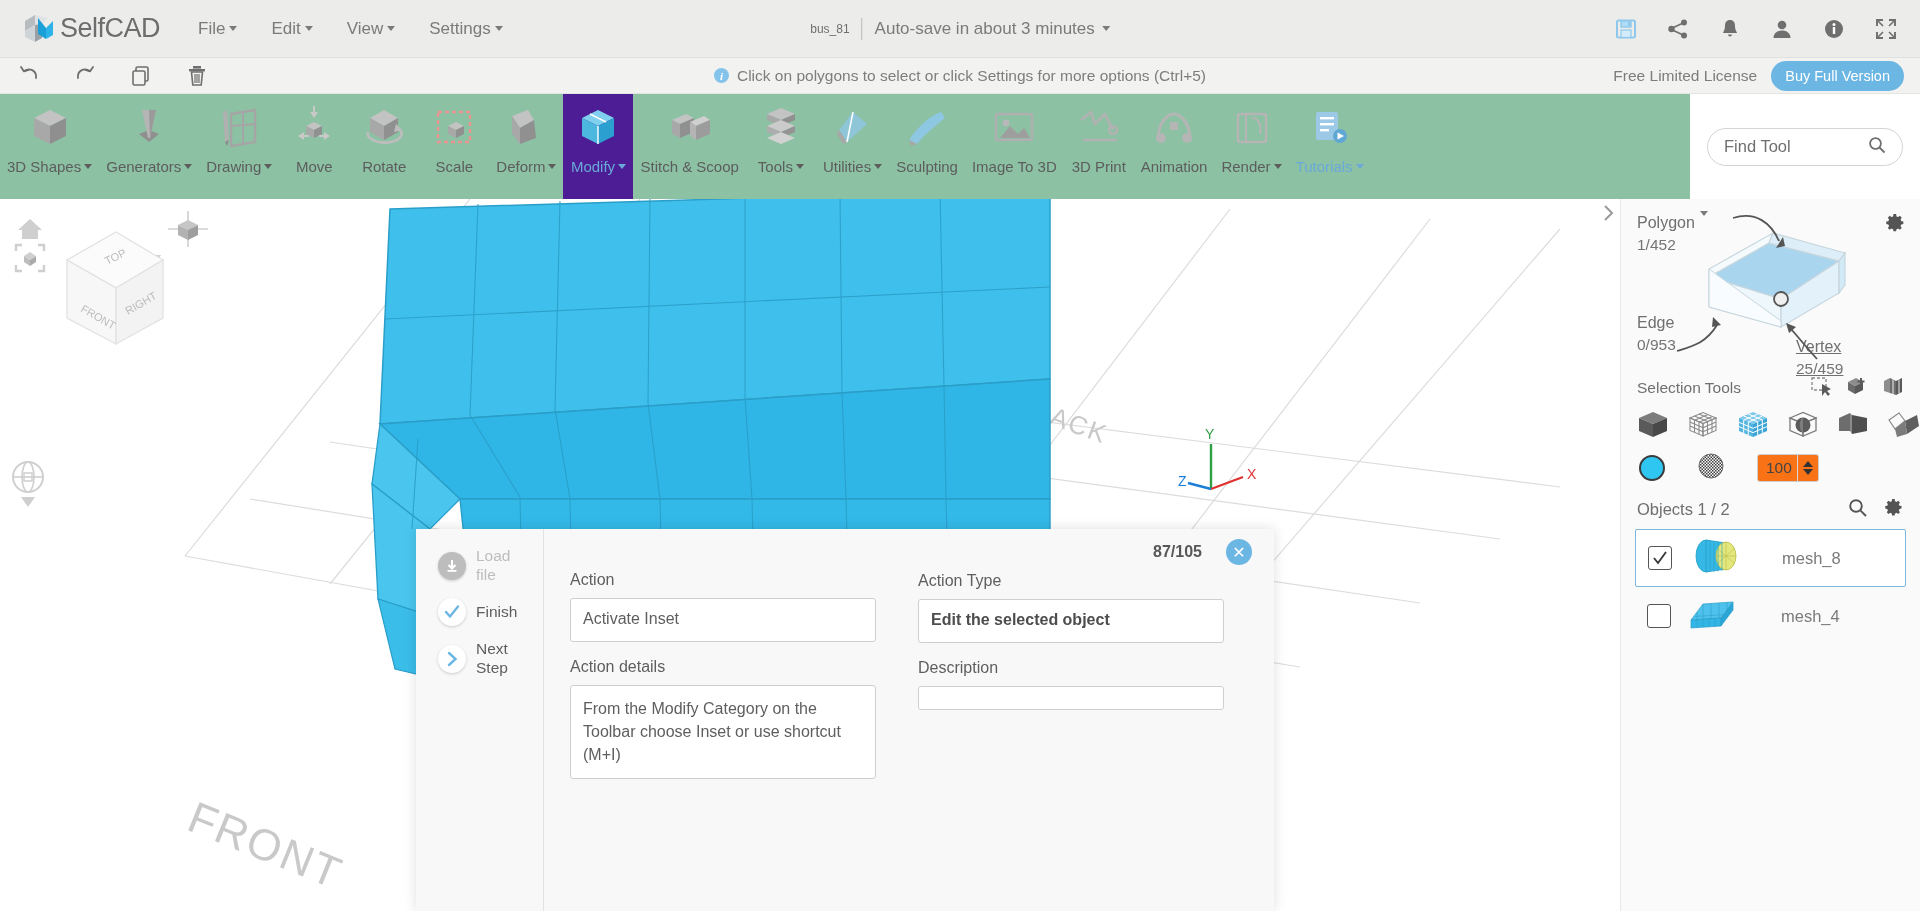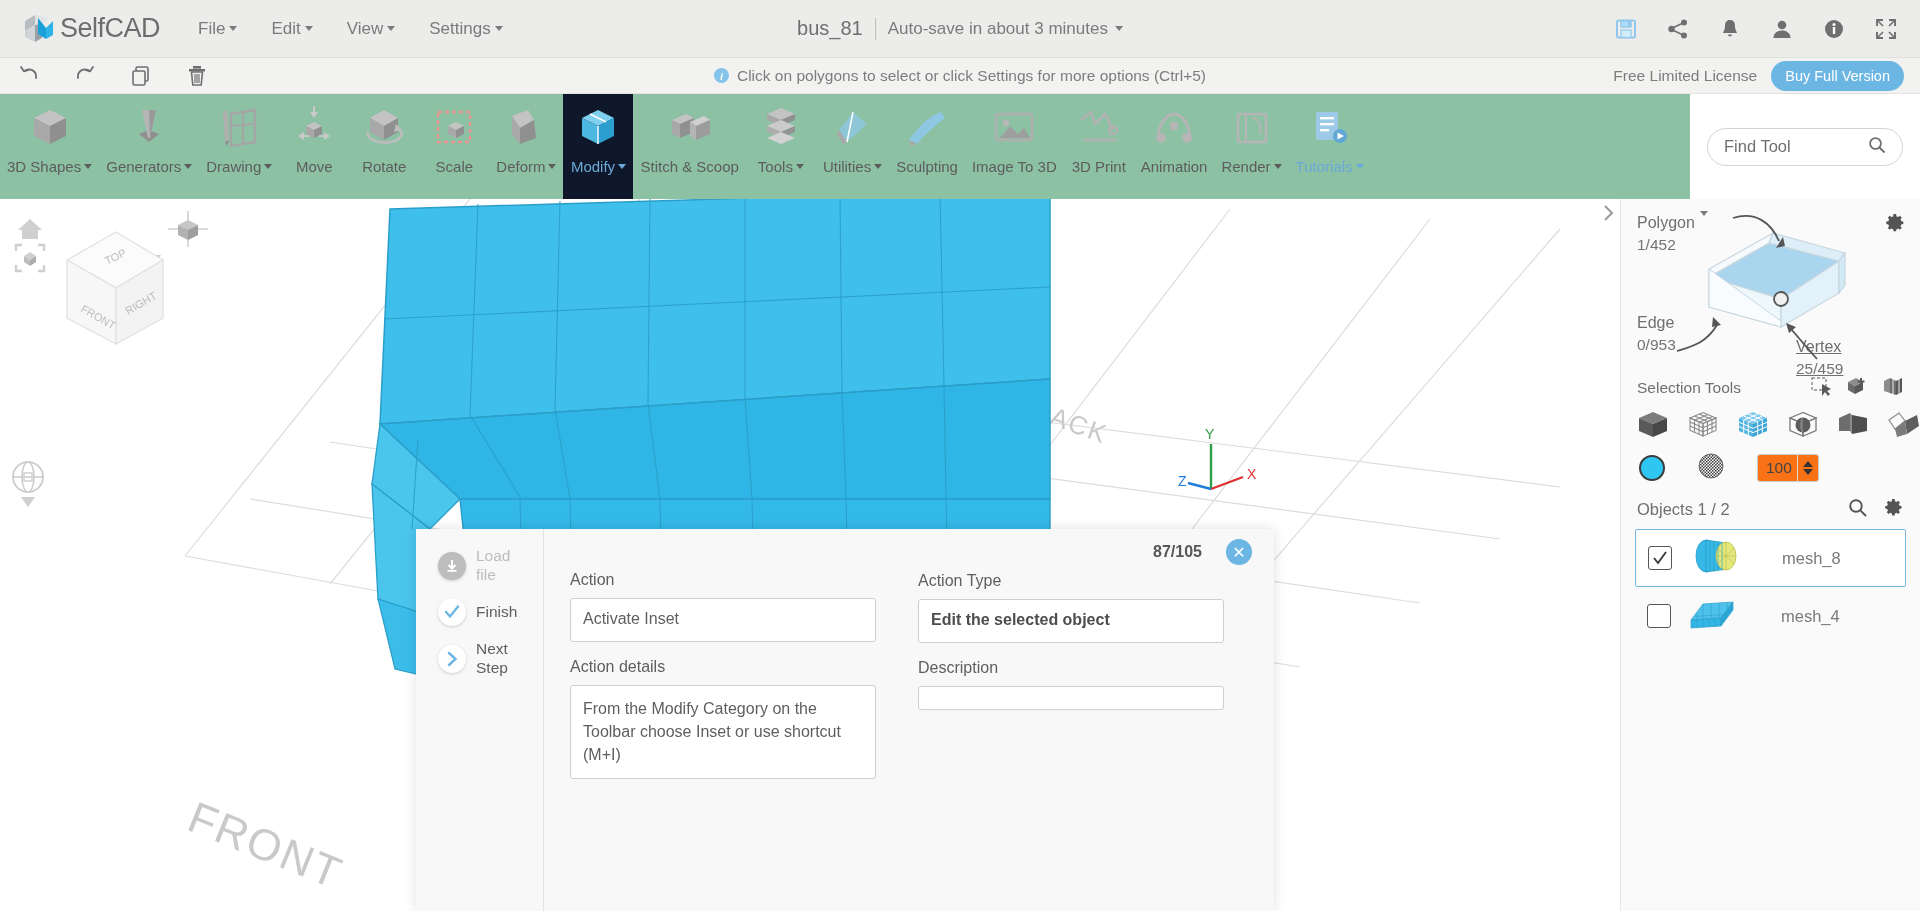--- a/index.html
+++ b/index.html
@@ -31,21 +31,21 @@
   }
   .caret {
     width: 0; height: 0; border-left: 4px solid transparent;
     border-right: 4px solid transparent; border-top: 5px solid #7b7b7b;
     display: inline-block;
   }
   .title-block {
     position: absolute; left: 50%; transform: translateX(-50%);
     display: flex; align-items: center; gap: 12px;
   }
-  .doc-name { font-size: 20px; color: #6f6f6f; }
+  .doc-name { font-size: 12px; color: #6f6f6f; }
   .title-sep { width: 1px; height: 22px; background: #b9b9b9; }
   .autosave { font-size: 17px; color: #7b7b7b; display: flex; align-items: center; gap: 7px; }
   .topicons {
     position: absolute; right: 22px; display: flex; align-items: center; gap: 28px;
   }
   .topicon { cursor: pointer; display: flex; align-items: center; justify-content: center;
              width: 24px; height: 24px; }
 
   
   .secondbar {
@@ -79,21 +79,21 @@
   
   .toolbar {
     position: absolute; top: 94px; left: 0; width: 1690px; height: 117px;
     background: #8cc1a4; display: flex; align-items: flex-start;
   }
   .tool {
     position: relative; height: 105px; display: flex; flex-direction: column;
     align-items: center; justify-content: flex-start; cursor: pointer;
     padding: 8px 7px 0 7px; min-width: 70px;
   }
-  .tool.active { background: #0f172a; text-align: center; }
+  .tool.active { background: #4c1d95; text-align: center; }
   .tool-icon { height: 52px; display: flex; align-items: center; justify-content: center; }
   .tool-label {
     margin-top: 4px; font-size: 15px; color: #5d5d5d; white-space: nowrap;
     display: flex; align-items: center; gap: 3px;
   }
   .tool.active .tool-label { color: #6aa9d8; }
   .tool.tutorials .tool-label { color: #6aa9d8; }
   .tool .caret { border-top-color: #5d5d5d; }
   .tool.active .caret, .tool.tutorials .caret { border-top-color: #6aa9d8; }
 

